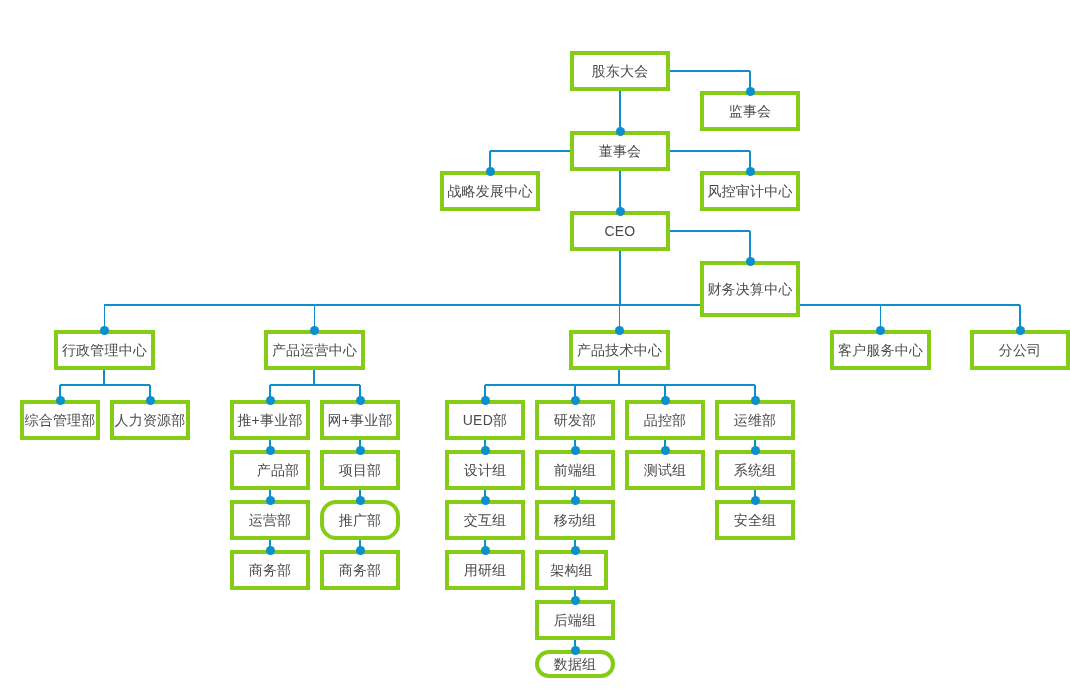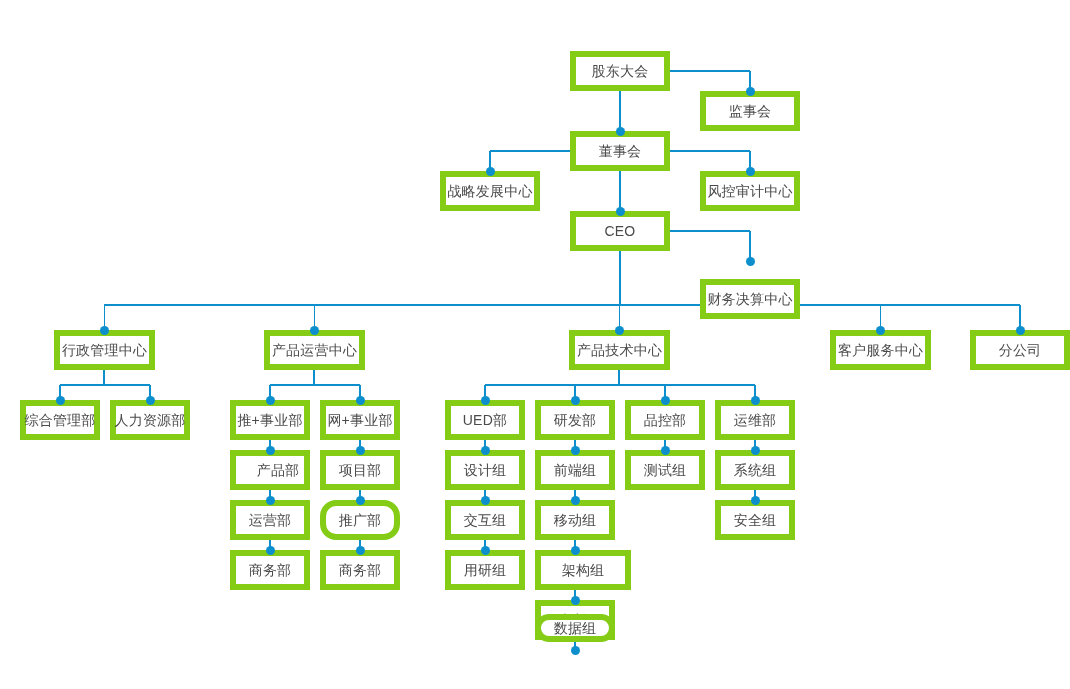--- a/index.html
+++ b/index.html
@@ -29,21 +29,21 @@
   #node-layer {
     position: absolute;
     left: 0;
     top: 0;
     width: 1070px;
     height: 689px;
   }
   .node {
     position: absolute;
     box-sizing: border-box;
-    border: 6px solid #84cc16;
+    border: 4px solid #84cc16;
     background: #ffffff;
     color: #4a4a4a;
     font-size: 14px;
     line-height: 1;
     display: flex;
     align-items: center;
     justify-content: center;
     text-align: center;
     white-space: nowrap;
     letter-spacing: 0.2px;
@@ -133,21 +133,21 @@
       </div>
       <span class="dot" style="left: 490px; top: 171px;"></span>
       <div class="node" style="left: 700px; top: 171px; width: 100px; height: 40px;">
         <span class="node-label">风控审计中心</span>
       </div>
       <span class="dot" style="left: 750px; top: 171px;"></span>
       <div class="node" style="left: 570px; top: 211px; width: 100px; height: 40px;">
         <span class="node-label">CEO</span>
       </div>
       <span class="dot" style="left: 620px; top: 211px;"></span>
-      <div class="node" style="left: 700px; top: 261px; width: 100px; height: 40px; margin-top: 18px;">
+      <div class="node" style="left: 700px; top: 261px; width: 100px; height: 56px;">
         <span class="node-label">财务决算中心</span>
       </div>
       <span class="dot" style="left: 750px; top: 261px;"></span>
       <div class="node" style="left: 54px; top: 330px; width: 101px; height: 40px;">
         <span class="node-label">行政管理中心</span>
       </div>
       <span class="dot" style="left: 104.5px; top: 330px;"></span>
       <div class="node" style="left: 264px; top: 330px; width: 101px; height: 40px;">
         <span class="node-label">产品运营中心</span>
       </div>
@@ -245,26 +245,26 @@
       </div>
       <span class="dot" style="left: 575px; top: 500px;"></span>
       <div class="node" style="left: 715px; top: 500px; width: 80px; height: 40px;">
         <span class="node-label">安全组</span>
       </div>
       <span class="dot" style="left: 755px; top: 500px;"></span>
       <div class="node" style="left: 445px; top: 550px; width: 80px; height: 40px;">
         <span class="node-label">用研组</span>
       </div>
       <span class="dot" style="left: 485px; top: 550px;"></span>
-      <div class="node" style="left: 535px; top: 550px; width: 96px; height: 40px;">
+      <div class="node" style="left: 535px; top: 550px; width: 73px; height: 40px;">
         <span class="node-label">架构组</span>
       </div>
       <span class="dot" style="left: 575px; top: 550px;"></span>
       <div class="node" style="left: 535px; top: 600px; width: 80px; height: 40px;">
         <span class="node-label">后端组</span>
       </div>
       <span class="dot" style="left: 575px; top: 600px;"></span>
-      <div class="node" style="left: 535px; top: 614px; width: 80px; height: 28px; border-radius: 16px;">
+      <div class="node" style="left: 535px; top: 650px; width: 80px; height: 28px; border-radius: 16px;">
         <span class="node-label">数据组</span>
       </div>
       <span class="dot" style="left: 575px; top: 650px;"></span>
     </div>
 </div>
 
 </body></html>

